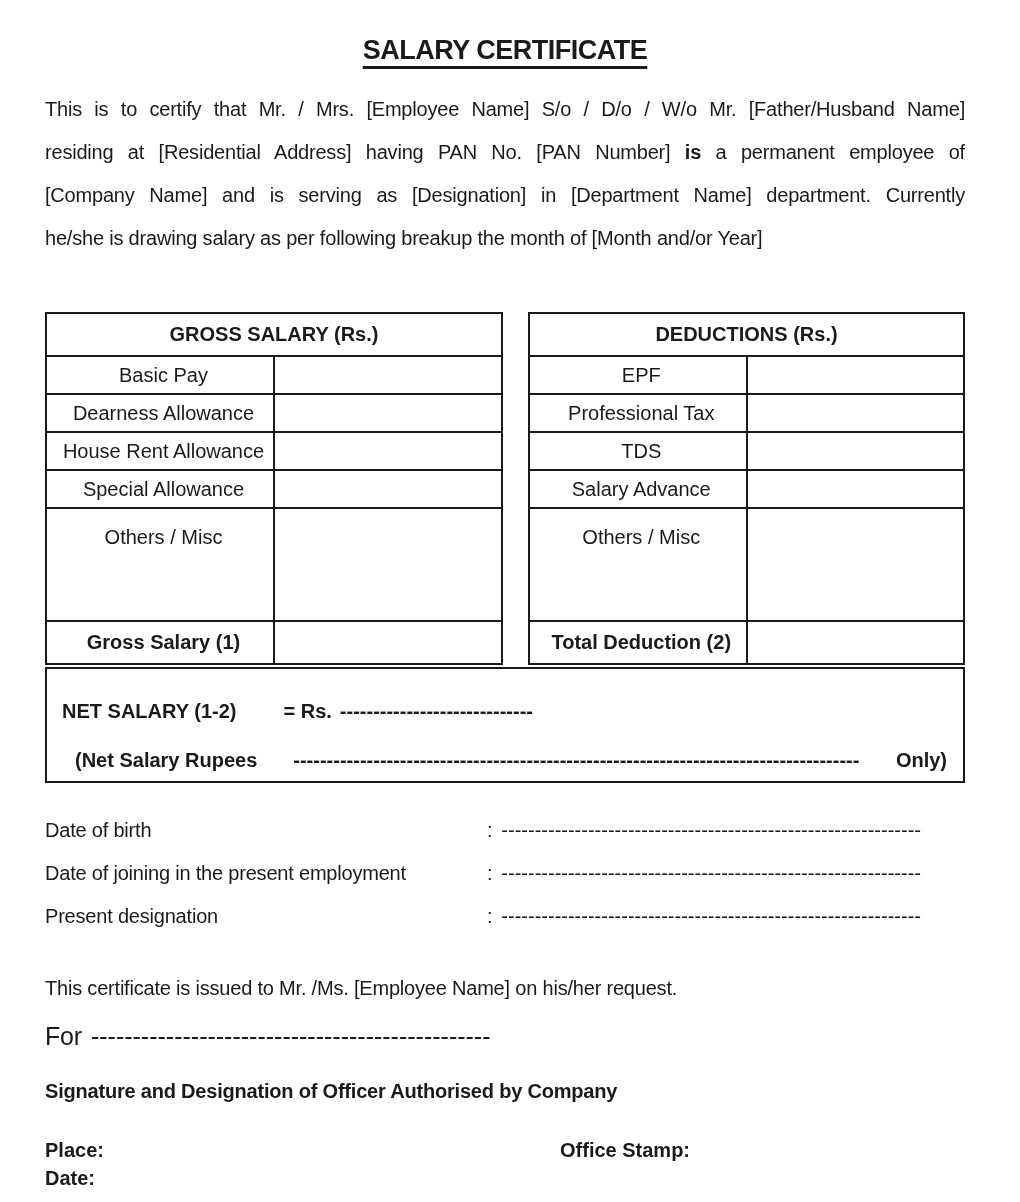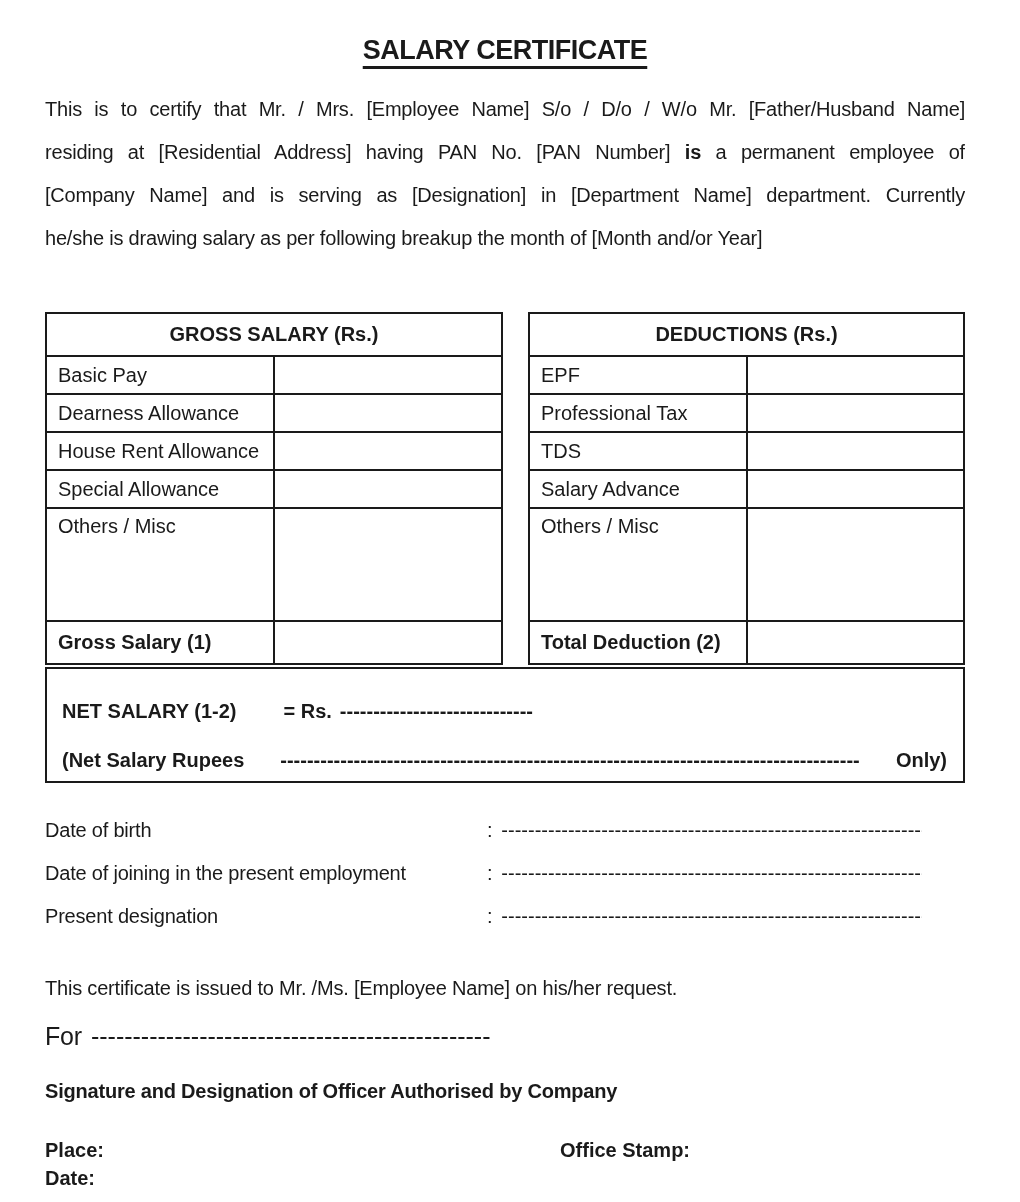--- a/index.html
+++ b/index.html
@@ -36,39 +36,39 @@
   }
   .intro .lastline { height: 43px; line-height: 43px; text-align: left; }
 
   
   .tables-row { display: flex; gap: 25px; margin-top: 52px; }
   table.tbl { border-collapse: collapse; table-layout: fixed; font-size: 20px; }
   table.gross { width: 458px; }
   table.ded   { width: 437px; }
   .tbl th, .tbl td { border: 2px solid #1a1a1a; }
   .tbl th { height: 43px; font-size: 20px; font-weight: 700; text-align: center; padding: 0; }
-  .tbl td { height: 38px; padding: 0 4px 0 11px; text-align: left; vertical-align: middle; overflow: hidden; margin-top: 13px; }
+  .tbl td { height: 38px; padding: 0 4px 0 11px; text-align: center; vertical-align: middle; overflow: hidden; margin-top: 13px; }
   table.gross td.lbl { width: 247px; }
   table.ded   td.lbl { width: 220px; }
-  .tbl tr.tall td { height: 113px; vertical-align: top; padding-top: 6px; }
+  .tbl tr.tall td { height: 113px; vertical-align: top; padding-top: 17px; }
   .tbl tr.total td { height: 43px; font-weight: 700; }
 
   
   .net-box {
     margin-top: 2px;
     border: 2px solid #1a1a1a;
     height: 116px;
     position: relative;
     font-weight: 700;
     font-size: 20px;
   }
   .net-line1 { position: absolute; top: 31px; left: 15px; display: flex; align-items: flex-start; white-space: nowrap; }
   .net-eq { margin-left: 47px; }
   .net-dashes { margin-left: 8px; display: inline-block; max-width: 215px; overflow: hidden; white-space: nowrap; }
-  .net-line2 { position: absolute; left: 15px; right: 16px; bottom: 9px; display: flex; align-items: baseline; gap: 29px; }
+  .net-line2 { position: absolute; left: 28px; right: 16px; bottom: 9px; display: flex; align-items: baseline; gap: 29px; }
   .net-rupees-prefix { flex: none; }
   .dash-fill { flex: 1 1 auto; overflow: hidden; white-space: nowrap; margin: 0 7px; }
   .net-rupees-suffix { flex: none; }
 
   
   .details { margin-top: 26px; font-size: 20px; letter-spacing: -0.2px; }
   .detail-row { display: flex; align-items: flex-end; height: 43px; line-height: 43px; }
   .detail-label { width: 442px; flex: none; }
   .detail-sep { flex: none; }
   .detail-dashes { margin-left: 9px; width: 421px; flex: none; overflow: hidden; white-space: nowrap; letter-spacing: 0; }

